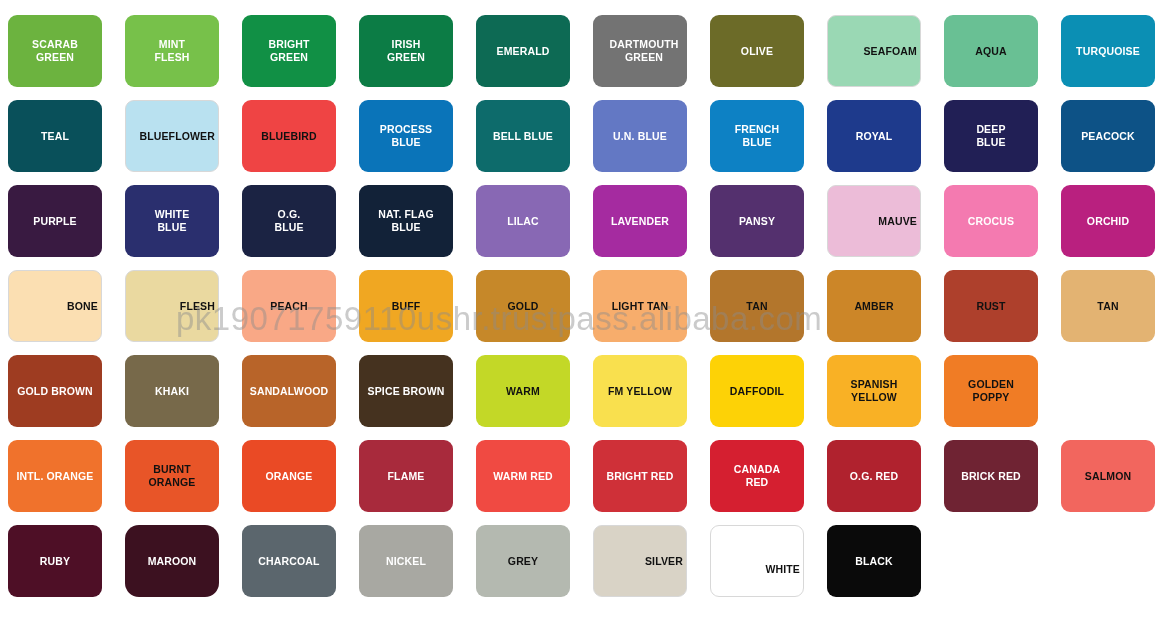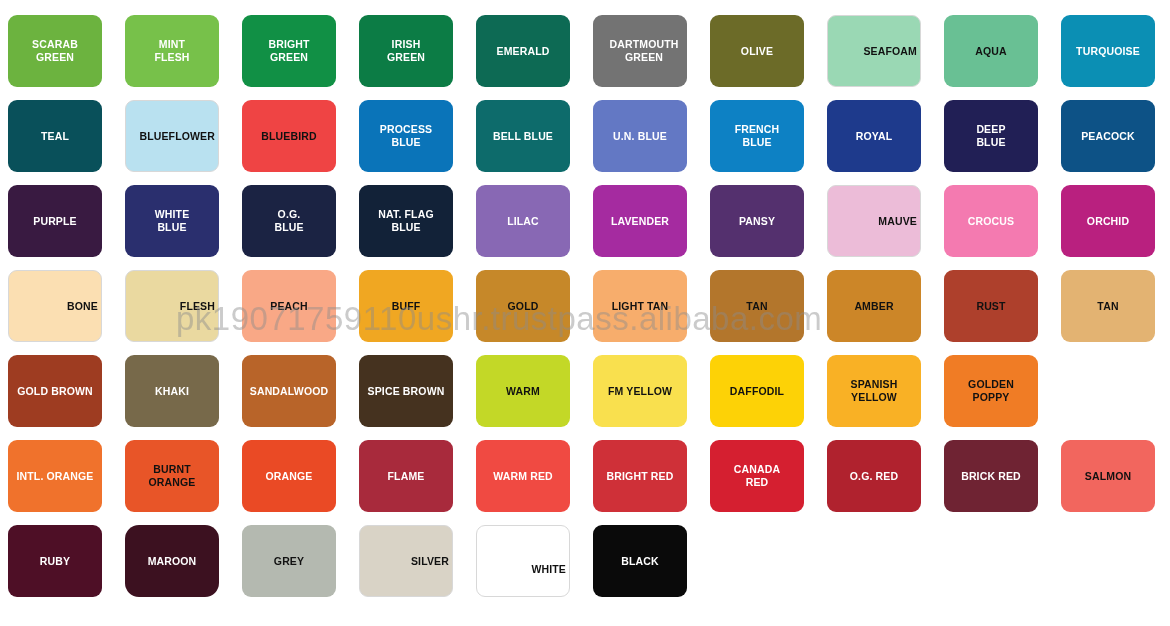--- a/index.html
+++ b/index.html
@@ -282,20 +282,26 @@
           <span class="swatch-label" style="color: rgb(17, 17, 17);">SALMON</span>
         </div>
       </div>
       <div class="swatch-row">
         <div class="swatch-cell" style="background: rgb(78, 15, 38);">
           <span class="swatch-label" style="color: rgb(255, 255, 255);">RUBY</span>
         </div>
         <div class="swatch-cell" style="background: rgb(60, 17, 32); border-radius: 14px;">
           <span class="swatch-label" style="color: rgb(255, 255, 255);">MAROON</span>
         </div>
+        <div class="swatch-cell" style="background: rgb(91, 102, 109);">
+          <span class="swatch-label" style="color: rgb(255, 255, 255);">CHARCOAL</span>
+        </div>
+        <div class="swatch-cell" style="background: rgb(168, 168, 162);">
+          <span class="swatch-label" style="color: rgb(255, 255, 255);">NICKEL</span>
+        </div>
         <div class="swatch-cell" style="background: rgb(180, 185, 176);">
           <span class="swatch-label" style="color: rgb(17, 17, 17);">GREY</span>
         </div>
         <div class="swatch-cell bordered" style="background: rgb(217, 211, 198);">
           <span class="swatch-label" style="color: rgb(17, 17, 17);">SILVER</span>
         </div>
         <div class="swatch-cell bordered" style="background: rgb(255, 255, 255);">
           <span class="swatch-label" style="color: rgb(17, 17, 17); margin-top: 16px;">WHITE</span>
         </div>
         <div class="swatch-cell" style="background: rgb(10, 10, 10);">

